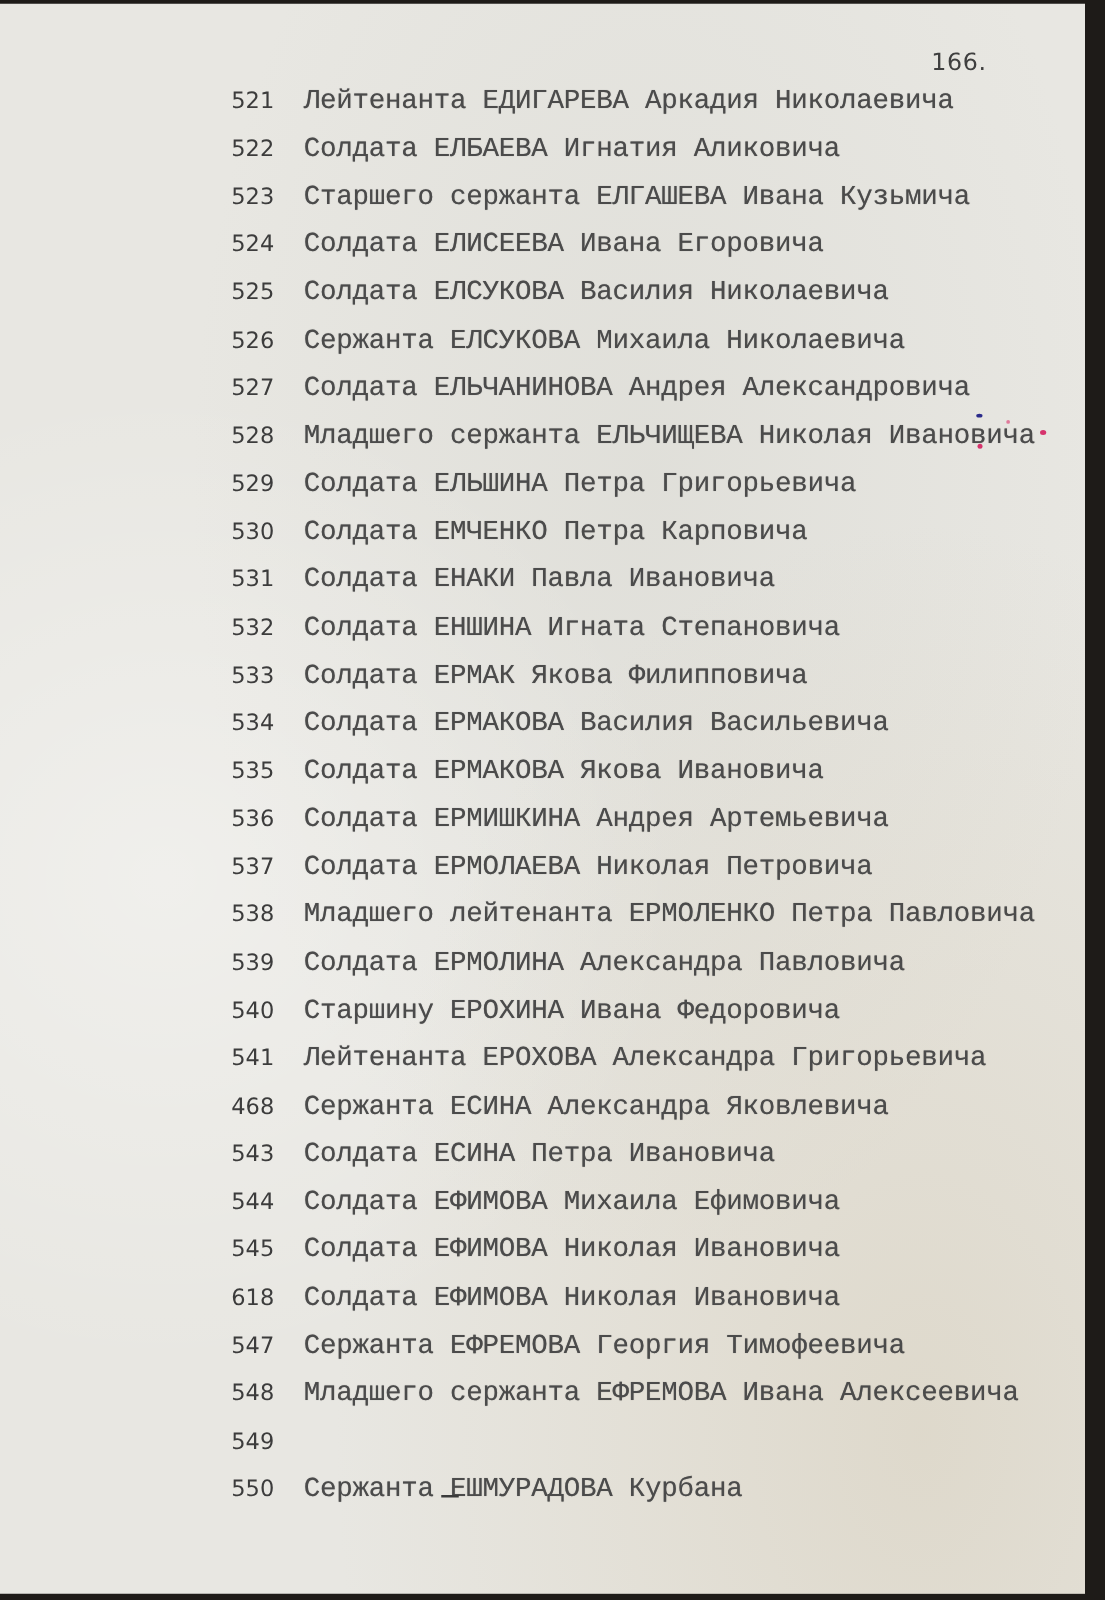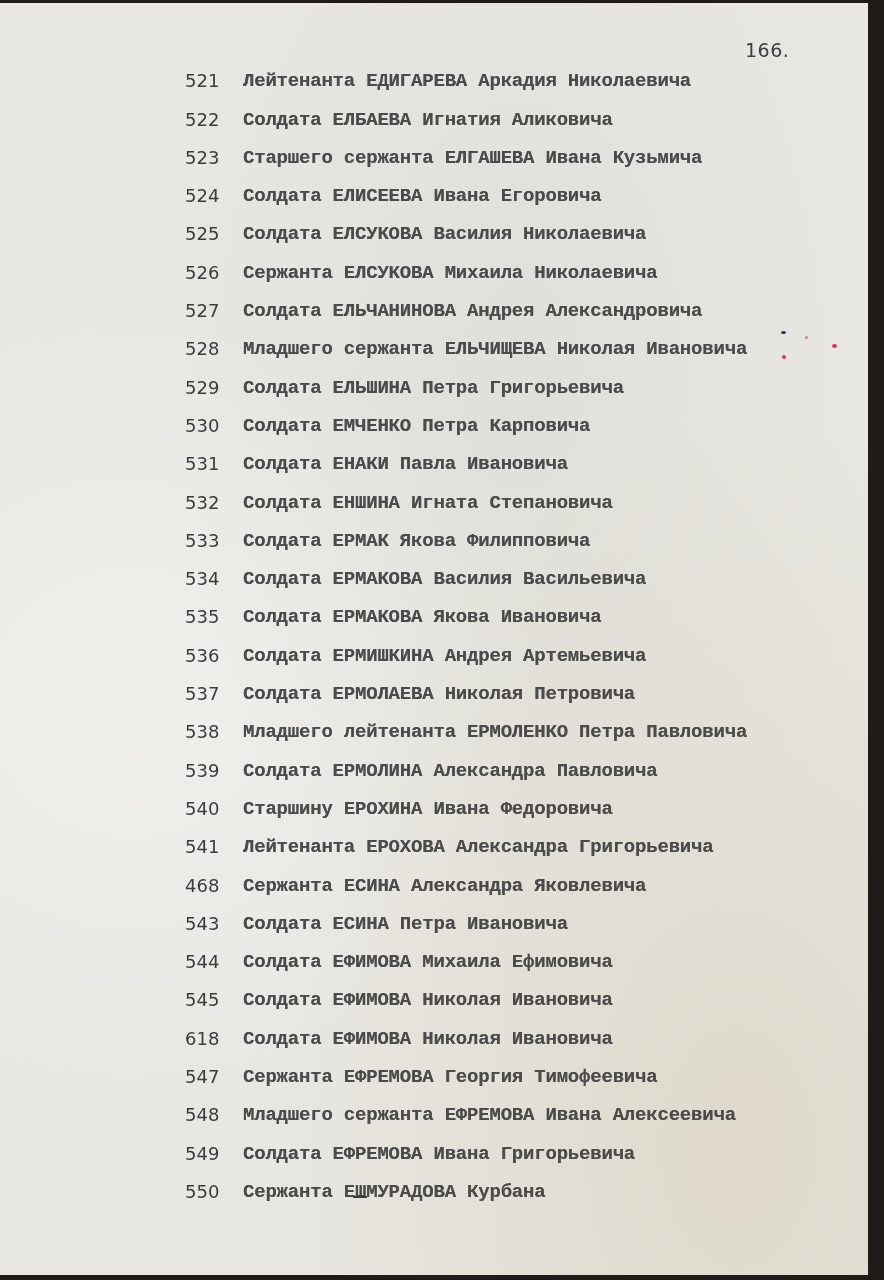--- a/index.html
+++ b/index.html
@@ -51,22 +51,22 @@
   }
   .entry-num {
     display: inline-block;
     width: 58px;
     font-family: "DejaVu Sans", sans-serif;
     font-size: 18px;
     color: #3c3c3c;
   }
   .entry-text {
     font-family: "Liberation Mono", "DejaVu Sans Mono", monospace;
-    font-size: 19px;
-    font-weight: bold;
+    font-size: 22px;
+    font-weight: normal;
     color: #4b4b4b;
     letter-spacing: -0.2px;
     text-shadow: 0 0 0.6px rgba(60,60,60,0.6);
   }
   .mark {
     position: absolute;
     border-radius: 50%;
   }
   .underline-mark {
     position: absolute;
@@ -191,21 +191,20 @@
     <li class="entry">
         <span class="entry-num">547</span>
         <span class="entry-text">Сержанта ЕФРЕМОВА Георгия Тимофеевича</span>
       </li>
     <li class="entry">
         <span class="entry-num">548</span>
         <span class="entry-text">Младшего сержанта ЕФРЕМОВА Ивана Алексеевича</span>
       </li>
     <li class="entry">
         <span class="entry-num">549</span>
-        <span class="entry-text">Солдата ЕФРЕМОВА Ивана Григорьевича</span>
       </li>
     <li class="entry">
         <span class="entry-num">550</span>
         <span class="entry-text">Сержанта ЕШМУРАДОВА Курбана</span>
       </li>
   </ol>
 
   <span class="mark" style="left:781px;top:328px;width:5px;height:3px;background:#2a2a8a;"></span>
   <span class="mark" style="left:782px;top:352px;width:4px;height:4px;background:#d6336c;"></span>
   <span class="mark" style="left:832px;top:341px;width:5px;height:4px;background:#d6336c;"></span>

